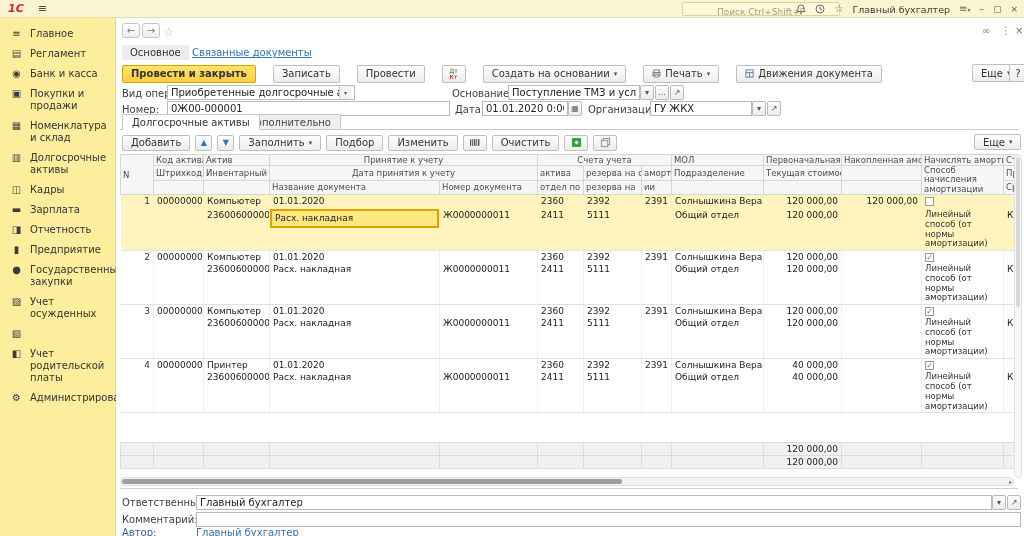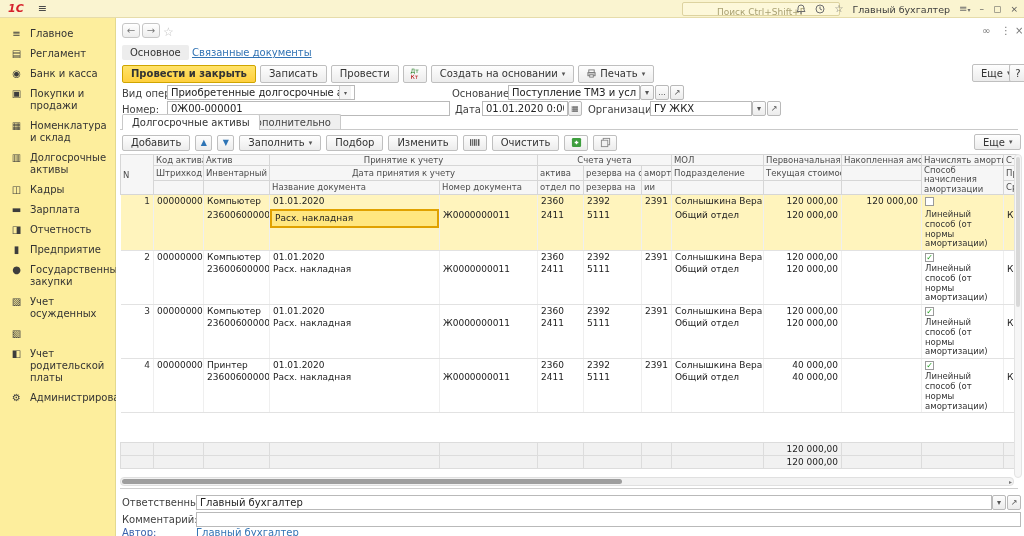--- a/index.html
+++ b/index.html
@@ -27,21 +27,21 @@
   .main { position:absolute; left:116px; top:18px; width:908px; height:518px; background:#fff; }
 
   .navbtn { position:absolute; width:18px; height:15px; border:1px solid #c6c6c6; border-radius:3px; background:linear-gradient(#fff,#ededed); color:#777; font-size:10px; text-align:center; line-height:13px; }
   .doc-title { position:absolute; left:66px; top:6px; font-size:12.5px; color:#2b2b2b; white-space:nowrap; }
   .fav-star { position:absolute; left:47px; top:7px; color:#c2c2c2; font-size:12px; }
   .dochead-ic { position:absolute; top:7px; color:#777; font-size:10px; }
 
   .tab-chip { position:absolute; left:6px; top:27px; background:#ededed; border-radius:2px; padding:2px 8px; font-size:10px; color:#333; }
   .tab-link { position:absolute; left:76px; top:29px; font-size:10px; color:#3173b4; text-decoration:underline; }
 
-  .toolbar { position:absolute; left:6px; top:46px; height:19px; display:flex; gap:4px; align-items:center; }
+  .toolbar { position:absolute; left:6px; top:46px; height:19px; display:flex; gap:17px; align-items:center; }
   .btn { display:inline-flex; align-items:center; gap:4px; height:18px; padding:0 8px; border:1px solid #bfbfbf; border-radius:2px; background:linear-gradient(#fefefe,#ececec); font-size:10px; color:#333; white-space:nowrap; }
   .btn.primary { background:linear-gradient(#ffe36a,#ffcf3e); border-color:#cfa500; font-weight:bold; }
   .btn .arr { font-size:7px; color:#555; }
   .iconbtn { width:24px; justify-content:center; padding:0; }
   .dtkt { font-size:6px; line-height:6px; text-align:left; }
   .dtkt .dt { color:#1c7a1c; } .dtkt .kt { color:#b00000; }
   .more-top { position:absolute; top:46px; left:856px; }
   .help-top { position:absolute; top:46px; left:893px; width:18px; justify-content:center; padding:0; }
 
   .flabel { position:absolute; font-size:10px; color:#3f3f3f; white-space:nowrap; }
@@ -209,20 +209,28 @@
         <span class="arr">▾</span>
       </div>
     <div class="btn">
       <svg width="9" height="9" viewBox="0 0 10 10">
           <rect x="2" y="1" width="6" height="3" fill="none" stroke="#777"></rect>
           <rect x="1" y="4" width="8" height="3.5" fill="#ccc" stroke="#777"></rect>
           <rect x="3" y="6.5" width="4" height="2.5" fill="#fff" stroke="#777"></rect>
         </svg>
       <span>Печать</span>
         <span class="arr">▾</span>
+    </div>
+    <div class="btn">
+      <svg width="9" height="9" viewBox="0 0 10 10">
+          <rect x="1" y="1" width="8" height="8" fill="none" stroke="#4a7db5"></rect>
+          <line x1="1" y1="4" x2="9" y2="4" stroke="#4a7db5"></line>
+          <line x1="5" y1="4" x2="5" y2="9" stroke="#4a7db5"></line>
+        </svg>
+      <span>Движения документа</span>
     </div>
   </div>
   <div class="btn more-top">
       <span>Еще</span>
       <span class="arr">▾</span>
     </div>
   <div class="btn help-top">?</div>
 
   <div class="flabel" style="left:6px; top:70px;">Вид операции:</div>
   <div class="input" style="left:51px; top:67px; width:188px;">

